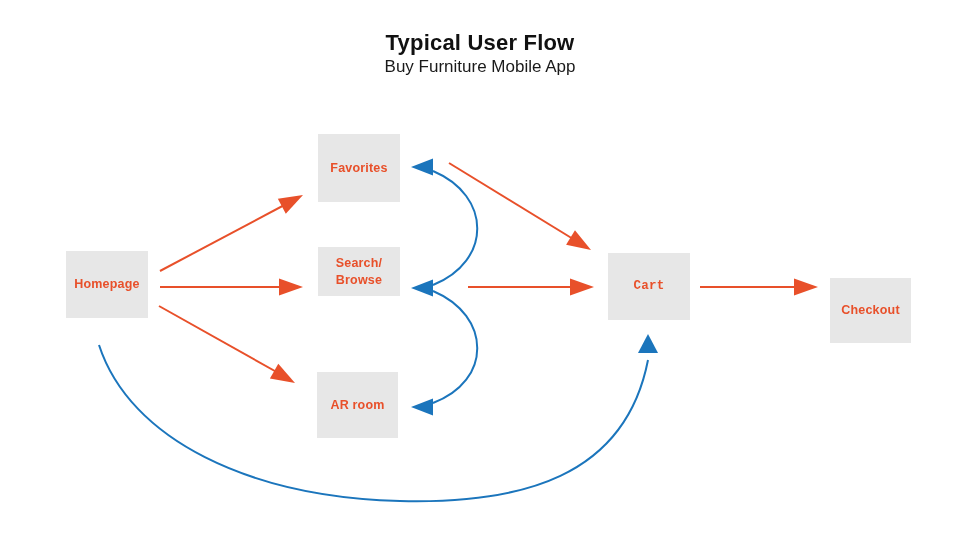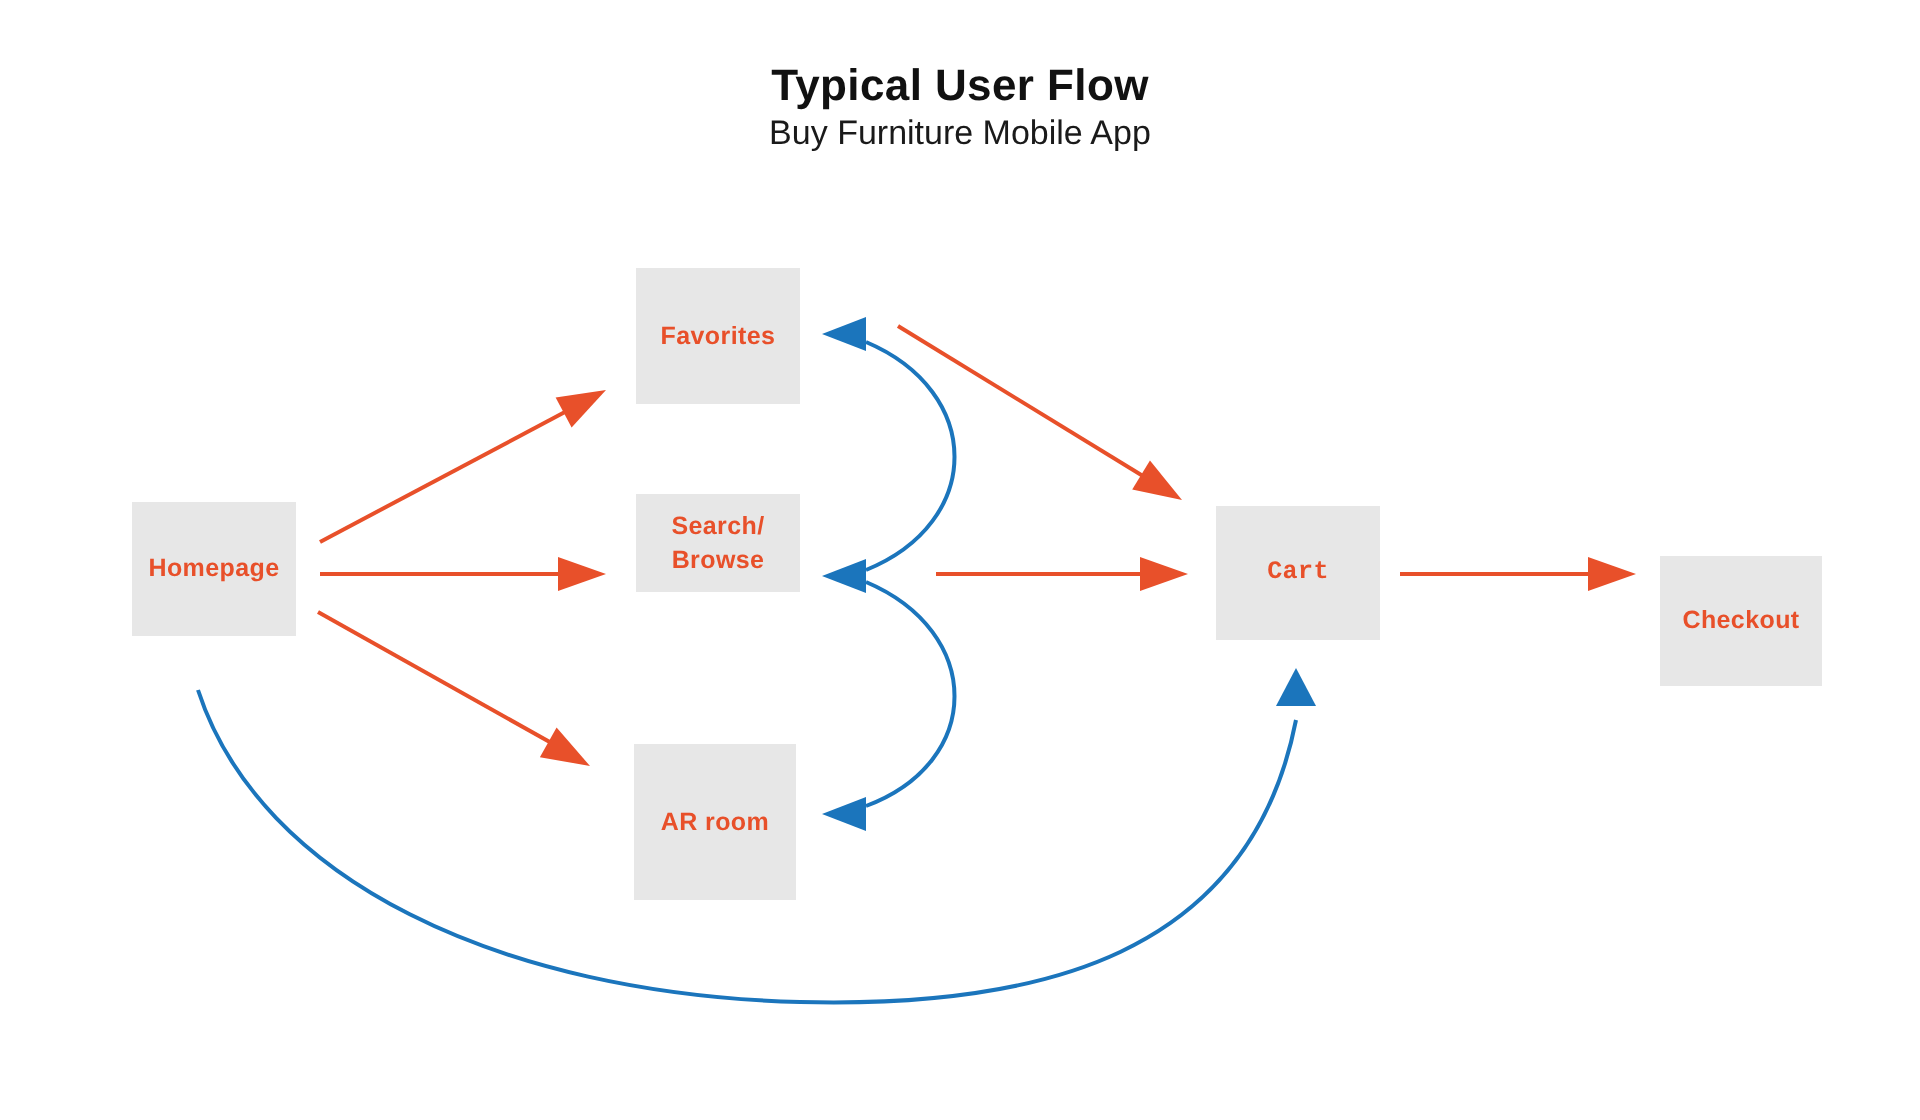--- a/index.html
+++ b/index.html
@@ -36,21 +36,21 @@
     color:var(--accent-orange);
     font-weight:bold;
     font-size:12.5px;
     line-height:1.35;
     white-space:pre-line;
     letter-spacing:0.2px;
   }
   .node-homepage {left:66px;  top:251px; width:82px; height:67px;}
   .node-favorites{left:318px; top:134px; width:82px; height:68px;}
   .node-search   {left:318px; top:247px; width:82px; height:49px;}
-  .node-arroom   {left:317px; top:372px; width:81px; height:78px;}
+  .node-arroom   {left:317px; top:372px; width:81px; height:66px;}
   .node-cart     {left:608px; top:253px; width:82px; height:67px;font-family:Liberation Mono, monospace;}
   .node-checkout {left:830px; top:255px; width:81px; height:65px;margin-top:23px;}
 </style>
 </head>
 <body>
 
 <div class="stage">
 
   <svg class="edges" viewBox="0 0 960 560" aria-hidden="true">
 

